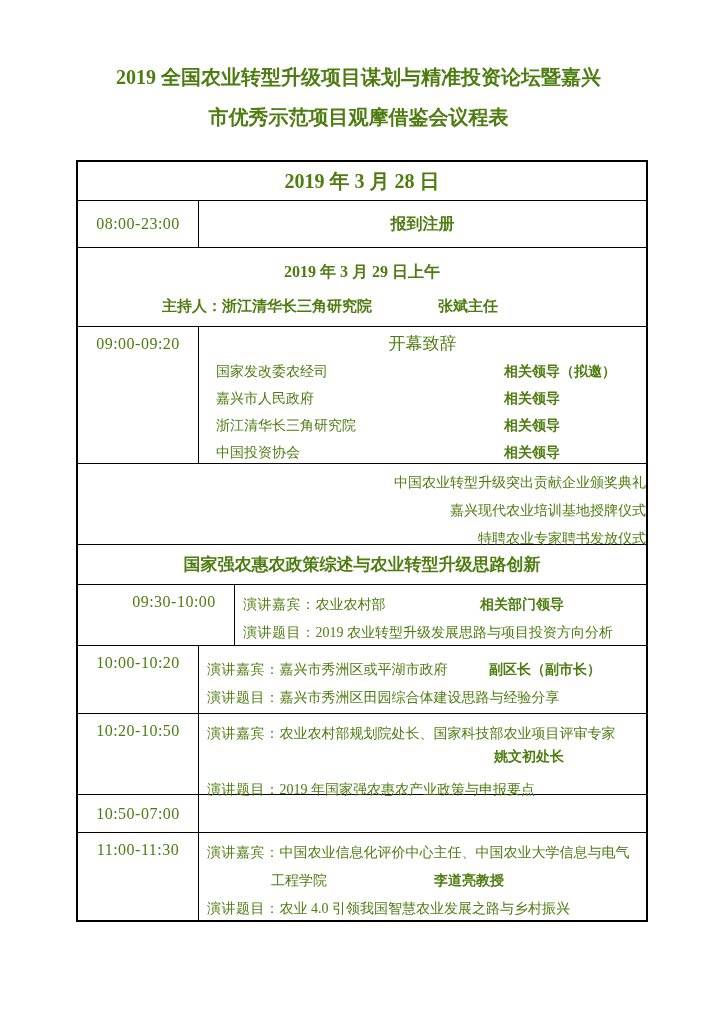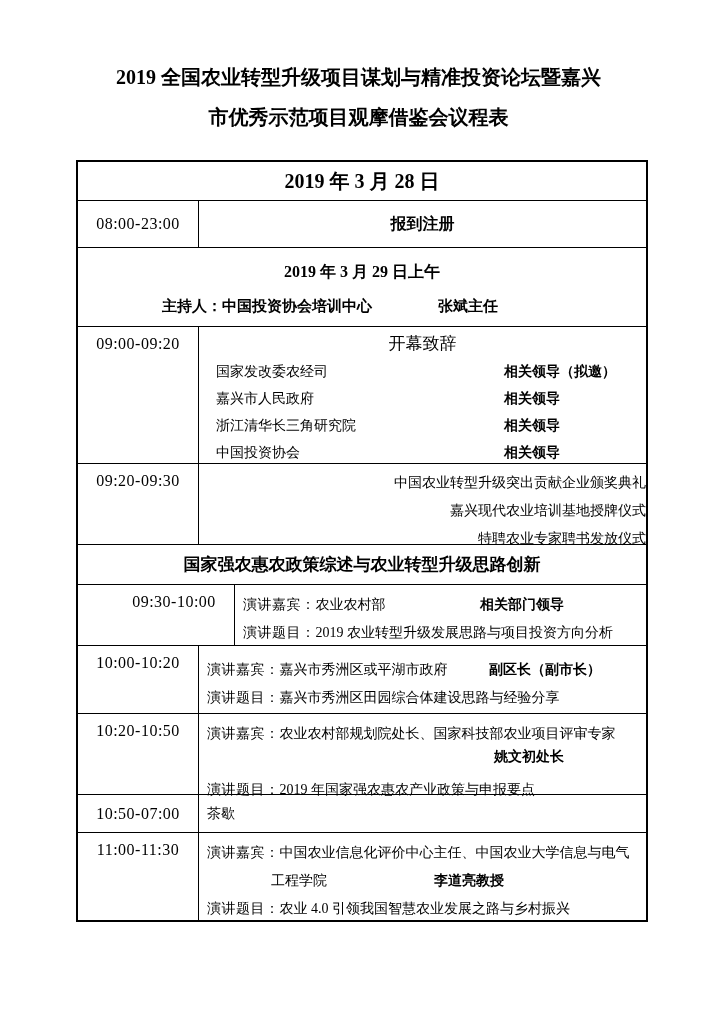--- a/index.html
+++ b/index.html
@@ -1,21 +1,21 @@
 <!DOCTYPE html>
 <html><head>
 <meta charset="utf-8">
 <style>
   * { margin:0; padding:0; box-sizing:border-box; }
   html,body { background:#ffffff; }
   .page {
     position:relative;
     width:717px; height:1013px;
     background:#ffffff;
-    color:#000000;
+    color:#4d7c0f;
     font-family:"Liberation Serif","DejaVu Serif",serif;
     overflow:hidden;
     border-radius:18px;
   }
   .doc-title {
     position:absolute; top:57px; left:40px; right:40px;
     text-align:center;
     font-size:20px; font-weight:700;
     line-height:40px;
   }
@@ -122,21 +122,21 @@
 
     <div class="row r-reg">
       <div class="time-cell t-mid">08:00-23:00</div>
       <div class="content-cell reg-activity">报到注册</div>
     </div>
 
     <div class="row r-day2">
       <div class="full-cell">
         <div class="day2-head">2019 年 3 月 29 日上午</div>
         <div class="host-line">
-          <span>主持人：中国投资协会培训中心</span><span class="host-name">张斌主任</span>
+          <span>主持人：浙江清华长三角研究院</span><span class="host-name">张斌主任</span>
         </div>
       </div>
     </div>
 
     <div class="row r-open">
       <div class="time-cell t-top">09:00-09:20</div>
       <div class="content-cell">
         <div class="open-title">开幕致辞</div>
         <div class="open-line">
           <span>国家发改委农经司</span>
@@ -151,21 +151,20 @@
           <span class="open-person">相关领导</span>
         </div>
         <div class="open-line">
           <span>中国投资协会</span>
           <span class="open-person">相关领导</span>
         </div>
       </div>
     </div>
 
     <div class="row r-cer">
-      <div class="time-cell t-top">09:20-09:30</div>
       <div class="content-cell">
         <div class="cer-list">
           <div class="cer-item">中国农业转型升级突出贡献企业颁奖典礼</div>
           <div class="cer-item">嘉兴现代农业培训基地授牌仪式</div>
           <div class="cer-item">特聘农业专家聘书发放仪式</div>
         </div>
       </div>
     </div>
 
     <div class="row r-section">
@@ -214,21 +213,20 @@
           </div>
           <div class="talk-line">
             <span class="lbl">演讲题目：</span><span>2019 年国家强农惠农产业政策与申报要点</span>
           </div>
         </div>
       </div>
     </div>
 
     <div class="row r-tea">
       <div class="time-cell t-mid">10:50-07:00</div>
-      <div class="content-cell tea-cell">茶歇</div>
     </div>
 
     <div class="row r-talk4">
       <div class="time-cell t-top">11:00-11:30</div>
       <div class="content-cell">
         <div class="talk-body">
           <div class="talk-line">
             <span class="lbl">演讲嘉宾：</span><span>中国农业信息化评价中心主任、中国农业大学信息与电气</span>
           </div>
           <div class="talk-line wrap-indent">

